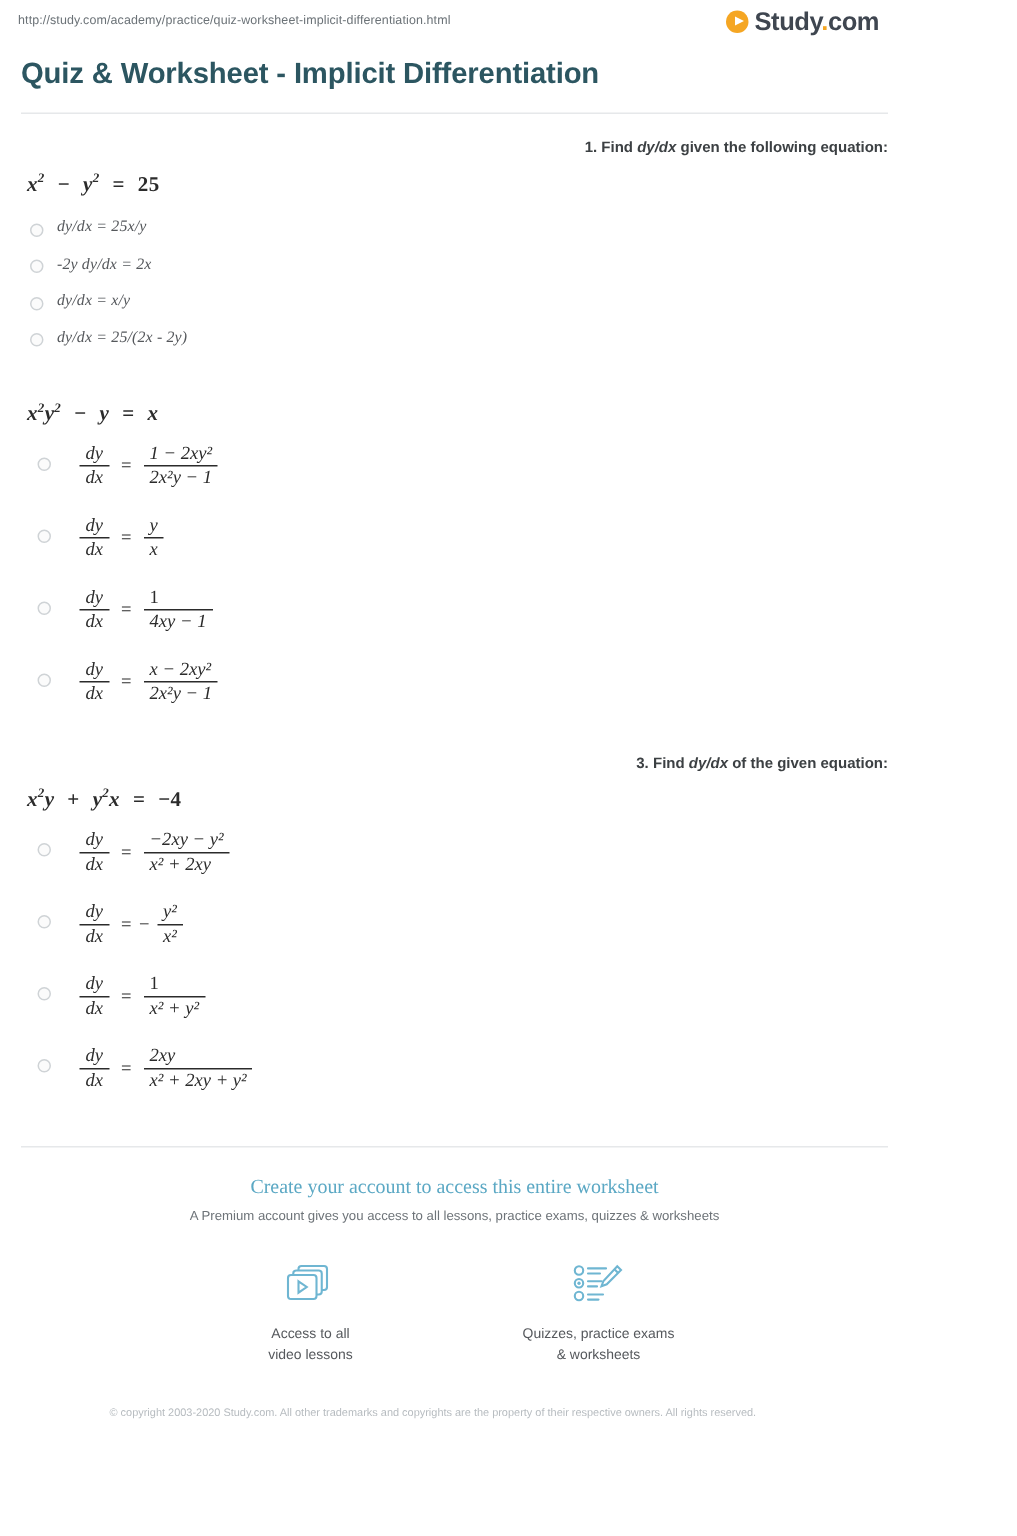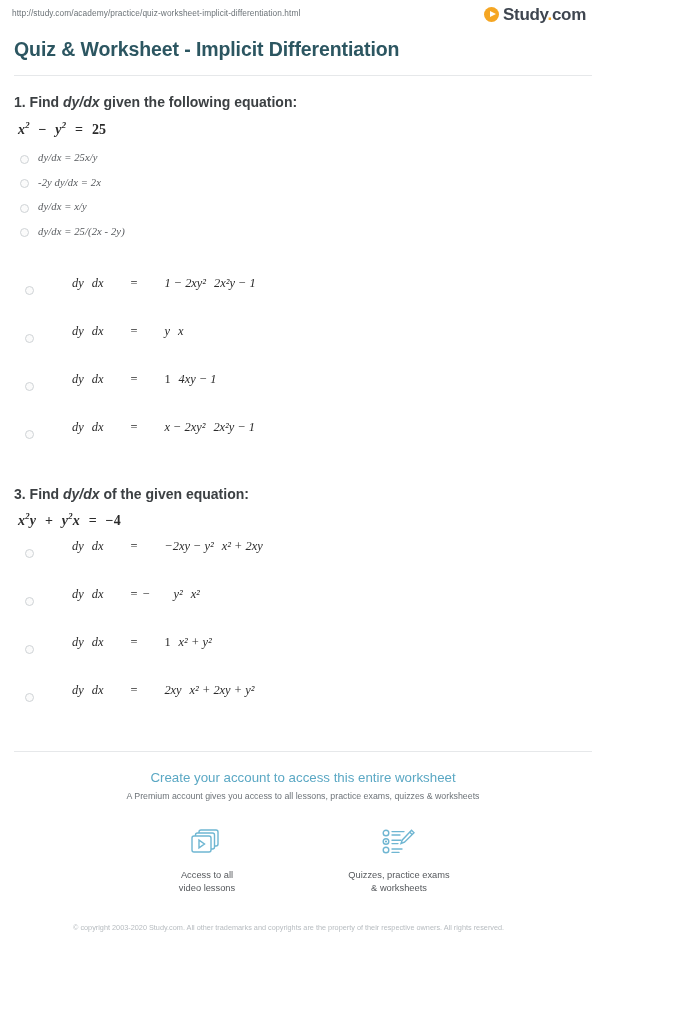--- a/index.html
+++ b/index.html
@@ -88,25 +88,26 @@
     border-top: 1px solid #e6e8ea;
     margin: 0 0 0 0;
   }
 
   
   .content {
     padding: 0 14px;
   }
   .question-block { padding-top: 16px; }
   .q-prompt {
-    font-size: 14px;
+    font-size: 10px;
     font-weight: 700;
     color: #3c4043;
     line-height: 1.45;
     margin: 0;
+    text-align: right;
   }
   .q-prompt .it {
     font-style: italic;
     font-weight: 700;
   }
   .q-equation {
     font-family: "Liberation Serif", serif;
     font-style: italic;
     font-weight: 700;
     font-size: 14px;
@@ -160,24 +161,24 @@
     margin-left: 16px;
     display: flex;
     align-items: center;
     font-family: "Liberation Serif", serif;
     font-size: 12.4px;
     color: #2b2b2b;
     font-style: italic;
   }
   .frac {
     display: inline-flex;
-    flex-direction: row;
+    flex-direction: column;
     align-items: flex-start;
     vertical-align: middle;
-    margin: 0 18px;
+    margin: 0 3px;
   }
   .frac .top,
   .frac .bot {
     padding: 0 4px;
     line-height: 1.22;
     white-space: nowrap;
   }
   .frac .bar {
     width: 100%;
     height: 1px;
@@ -201,20 +202,21 @@
   }
   .promo {
     text-align: center;
     padding-top: 18px;
   }
   .promo-title {
     color: #5ba8c4;
     font-size: 13.3px;
     margin: 0;
     font-weight: 400;
+    font-family: Liberation Serif, serif;
   }
   .promo-sub {
     color: #6d7378;
     font-size: 8.8px;
     margin: 6px 0 0 0;
   }
   .features {
     display: flex;
     justify-content: center;
     gap: 62px;
@@ -289,20 +291,27 @@
           <span class="opt-text">dy/dx = x/y</span>
         </div>
         <div class="opt-plain">
           <span class="radio"></span>
           <span class="opt-text">dy/dx = 25/(2x - 2y)</span>
         </div>
       </div>
     </div>
 
     <div class="question-block">
+      <div class="q-equation">
+        <span>x</span><sup class="exp">2</sup><span>y</span><sup class="exp">2</sup>
+        <span class="eqsign">−</span>
+        <span>y</span>
+        <span class="eqsign">=</span>
+        <span>x</span>
+      </div>
       <div class="opts-frac">
 
         <div class="opt-frac">
           <span class="radio"></span>
           <span class="math">
             <span class="frac">
               <span class="top">dy</span>
               <span class="bar"></span>
               <span class="bot">dx</span>
             </span>

